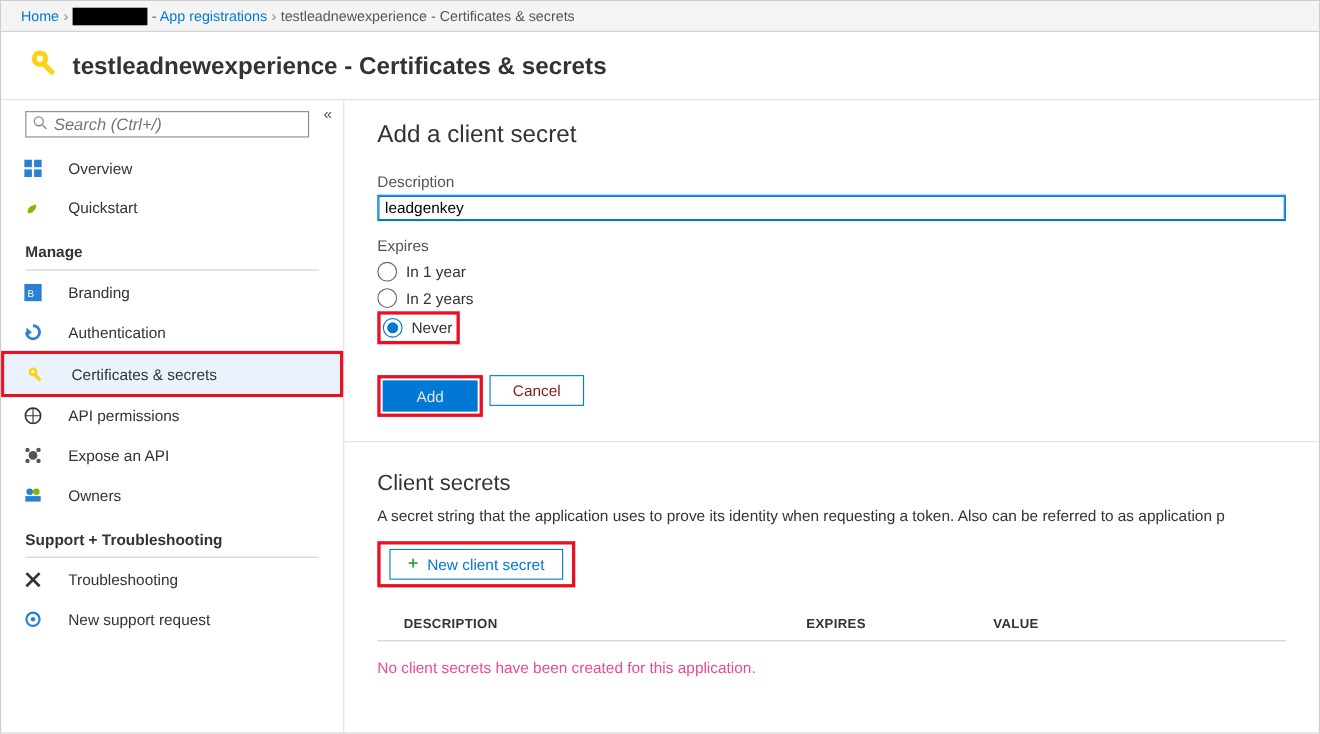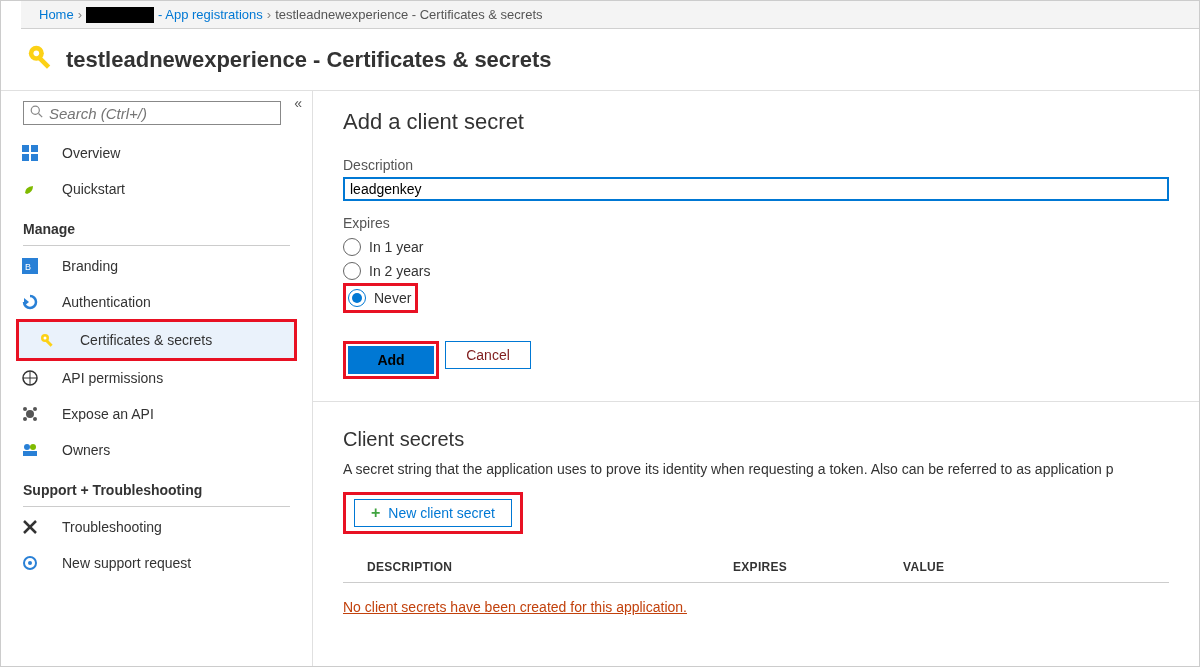--- a/index.html
+++ b/index.html
@@ -1,18 +1,18 @@
 <!DOCTYPE html>
 <html><head>
 <meta charset="utf-8">
 <style>
   * { box-sizing: border-box; margin: 0; padding: 0; }
   body { font-family: "Segoe UI", -apple-system, sans-serif; font-size: 14px; color: #333; background: #fff; overflow: hidden; }
   .page { width: 1200px; height: 667px; border: 1px solid #ccc; display: flex; flex-direction: column; }
-  .breadcrumb-bar { height: 28px; background: #f4f4f4; border-bottom: 1px solid #d0d0d0; padding: 0 18px; display: flex; align-items: center; font-size: 13px; gap: 4px; margin-left: 20px; }
+  .breadcrumb-bar { height: 28px; background: #f4f4f4; border-bottom: 1px solid #d0d0d0; padding: 0 18px; display: flex; align-items: center; font-size: 13px; gap: 4px; }
   .breadcrumb-bar a { color: #0078d4; text-decoration: none; }
   .breadcrumb-bar .sep { color: #888; }
   .breadcrumb-bar .blackbox { display: inline-block; background: #000; width: 68px; height: 16px; vertical-align: middle; }
   .breadcrumb-bar .current { color: #555; }
   .header-row { display: flex; align-items: center; padding: 14px 20px 14px 25px; gap: 10px; border-bottom: 1px solid #e0e0e0;}
   .header-row h1 { font-size: 22px; font-weight: 600; }
   .key-icon-lg svg { width: 30px; height: 30px; }
   .content { display: flex; flex: 1; min-height: 0; }
   .sidebar { width: 312px; border-right: 1px solid #e0e0e0; padding: 10px 0 0 0; position: relative; }
   .collapse-chevron { position: absolute; right: 10px; top: 4px; font-size: 14px; color: #555; }
@@ -31,33 +31,33 @@
   .field-label { font-size: 14px; color: #555; margin-bottom: 4px; }
   .desc-input { width: 100%; border: 1px solid #0078d4; padding: 3px 6px; font-size: 14px; outline: none; box-shadow: inset 0 0 0 1px #0078d4;}
   .expires-block { margin-top: 14px; }
   .radio-row { display: flex; align-items: center; height: 24px; gap: 8px; font-size: 14px; }
   .radio-row .dot { width: 18px; height: 18px; border: 1px solid #666; border-radius: 50%; display: inline-flex; align-items: center; justify-content: center; }
   .radio-row .dot.filled::after { content: ""; width: 10px; height: 10px; background: #0078d4; border-radius: 50%; }
   .radio-row .dot.filled { border-color: #0078d4; }
   .red-box { border: 3px solid #e81123; display: inline-block; }
   .btn-row { margin-top: 28px; display: flex; gap: 6px; }
   .btn { height: 28px; min-width: 86px; border: 1px solid #0078d4; background: #fff; color: #7f1d1d; font-size: 14px; cursor: pointer; padding: 0 14px; }
-  .btn.primary { background: #0078d4; color: #000000; font-weight: bold; }
+  .btn.primary { background: #0078d4; color: #e5e5e5; }
   .panel2 { padding: 26px 30px; }
   .panel2 h2 { font-size: 20px; font-weight: 400; margin-bottom: 10px; }
   .panel2 p { font-size: 14px; color: #333; margin-bottom: 15px; }
   .new-secret-btn { display: inline-flex; align-items: center; gap: 8px; border: 1px solid #0078d4; color: #0078d4; background: #fff; padding: 4px 16px; cursor: pointer; font-size: 14px; }
   .plus-green { color: #3fa33f; font-weight: bold; font-size: 16px; }
   .table-hdr { display: flex; margin-top: 26px; font-size: 12px; font-weight: 700; color: #333; letter-spacing: 0.3px; }
   .table-hdr > div:nth-child(1){ width: 390px; padding-left:24px;}
   .table-hdr > div:nth-child(2){ width: 170px;}
   .table-hdr > div:nth-child(3){ flex:1;}
   .table-line { border-top: 1px solid #ccc; margin-top: 8px; margin-bottom: 16px; }
-  .empty-msg { font-size: 14px; color: #c2410c; text-decoration: underline; }
-  .red-wrap-nav { border: 3px solid #e81123; margin: -1px 15px; }
+  .empty-msg { font-size: 14px; color: #ec4899; }
+  .red-wrap-nav { border: 3px solid #e81123; margin: -1px 0; }
 </style>
 </head>
 <body>
 
 <div class="page">
 
   <div class="breadcrumb-bar">
     <a href="#">Home</a>
     <span class="sep">›</span>
     <span class="blackbox"></span>

